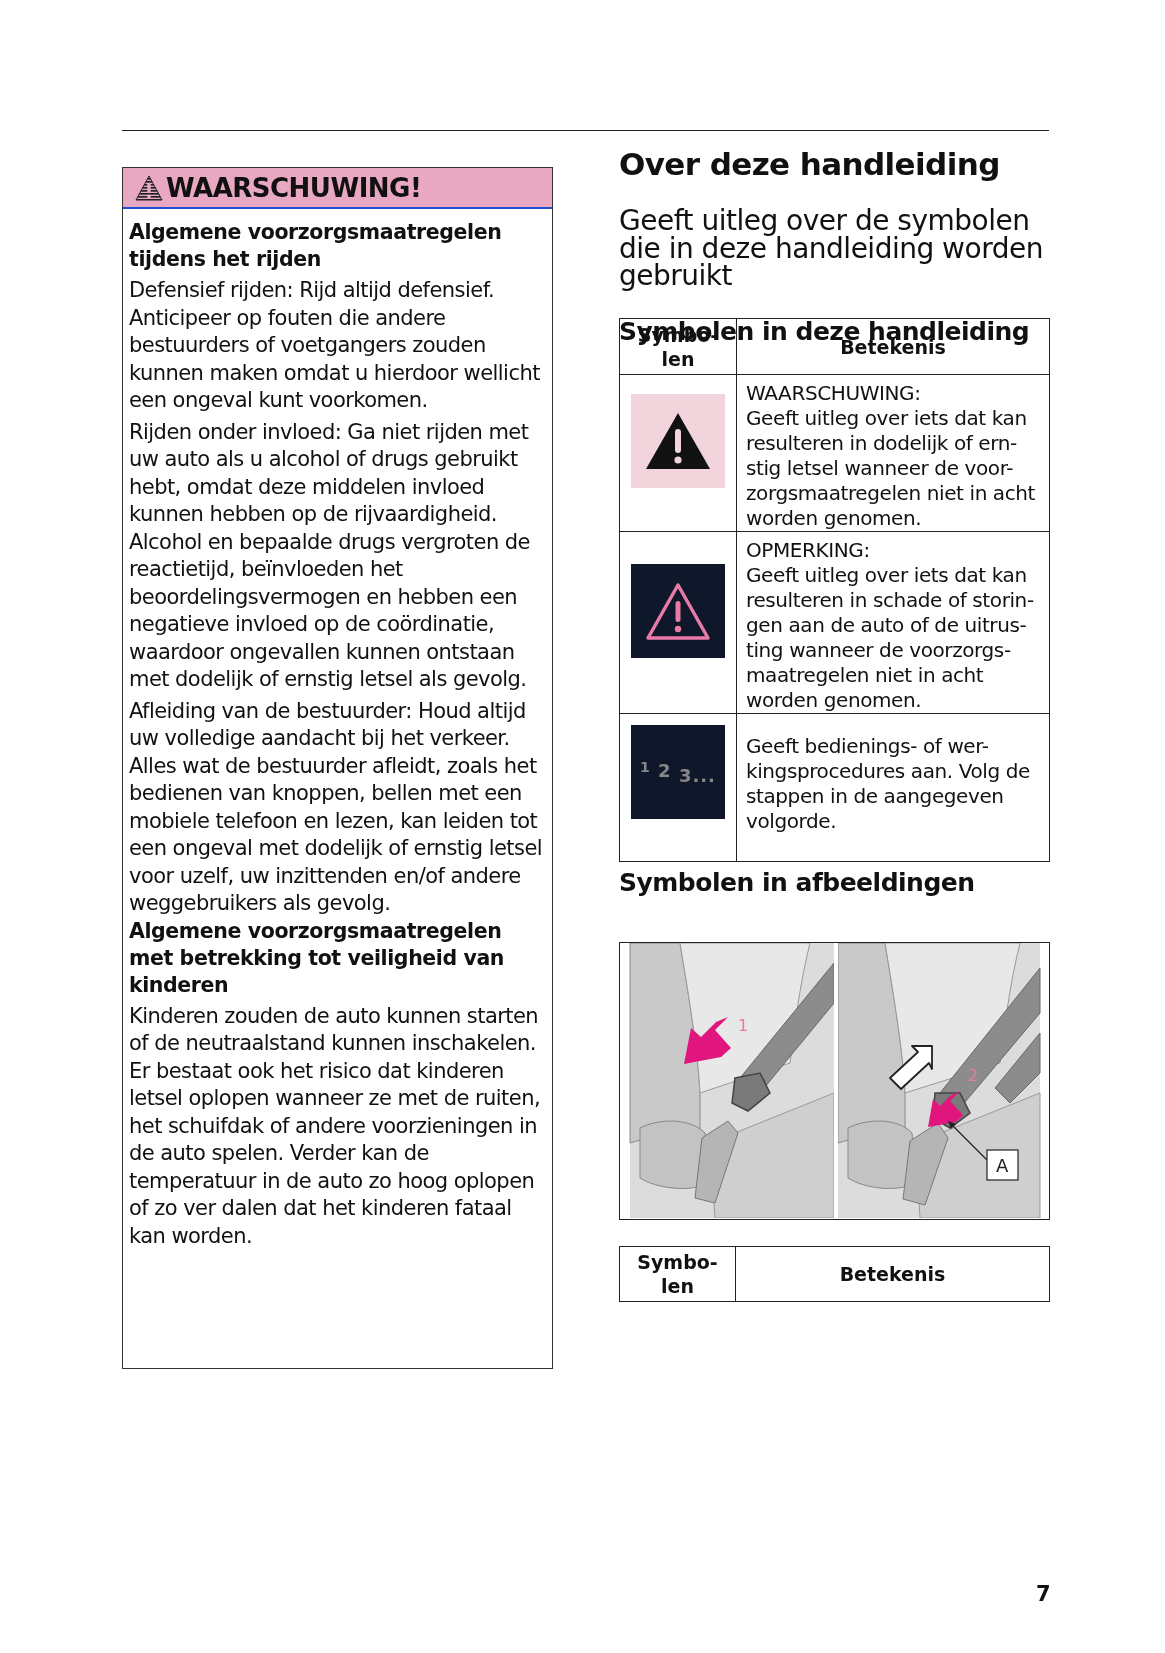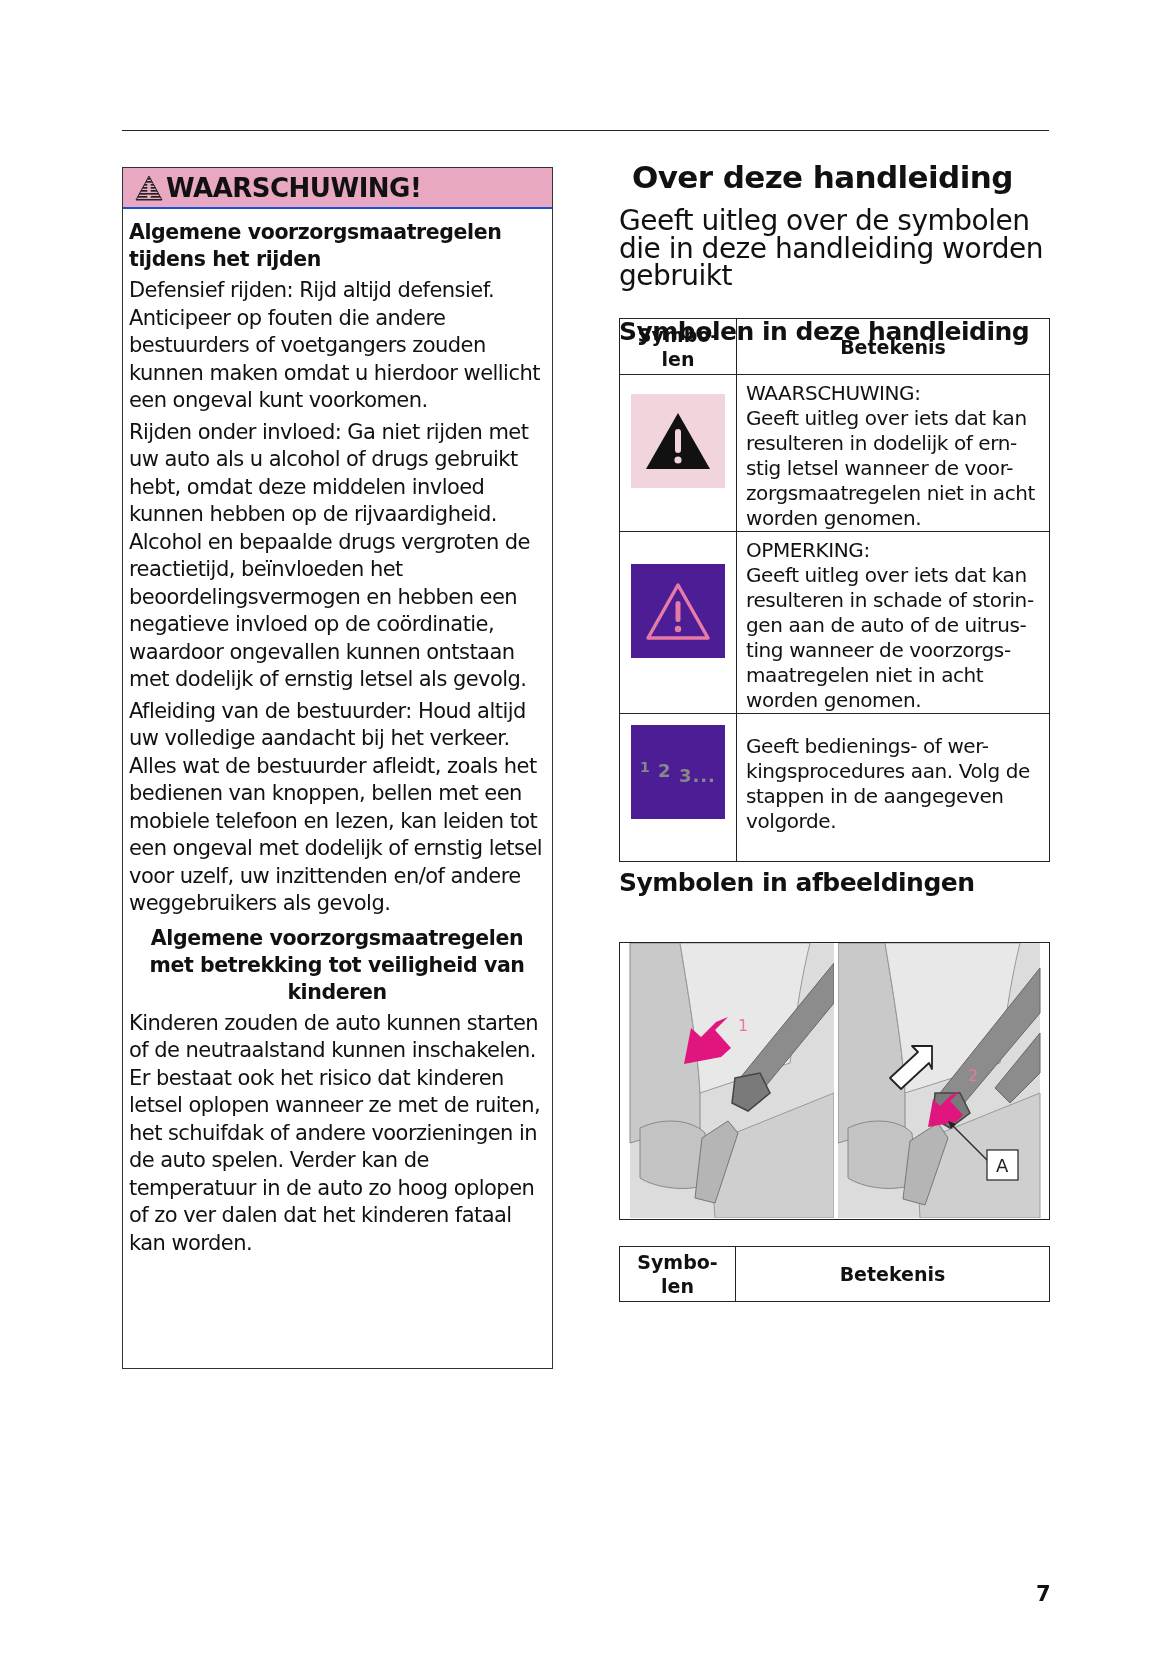--- a/index.html
+++ b/index.html
@@ -9,38 +9,38 @@
   .top-rule { left: 122px; top: 130px; width: 927px; height: 0; border-top: 1.5px solid #222; }
 
   
   .warn-box { left: 122px; top: 167px; width: 431px; height: 1202px; border: 1.5px solid #333; box-sizing: border-box; }
   .warn-header { height: 39px; background: #e8a8c1; border-bottom: 2px solid #1d4ed8; display: flex; align-items: center; padding-left: 12px; }
   .warn-header-icon { width: 28px; height: 26px; margin-right: 3px; }
   .warn-header-text { font-family: "DejaVu Sans", sans-serif; font-weight: bold; font-size: 26px; letter-spacing: -0.5px; color: #111; }
   .warn-body { padding: 10px 7px 0 6px; }
   .warn-body h3 { margin: 0; font-size: 20.5px; line-height: 27px; font-weight: bold; letter-spacing: -0.4px; }
   .warn-body p { margin: 4px 0 0 0; font-size: 21px; line-height: 27.5px; letter-spacing: -0.55px; }
-  .warn-body p + h3 { margin-top: 7px; text-align: center; }
+  .warn-body p + h3 { margin-top: 0; }
 
   
-  .page-title { left: 619px; top: 146px; font-size: 31px; font-weight: bold; letter-spacing: -0.6px; margin: 13px; }
+  .page-title { left: 619px; top: 146px; font-size: 31px; font-weight: bold; letter-spacing: -0.6px; margin: 0; }
   .intro { left: 619px; top: 207px; width: 430px; font-size: 28px; line-height: 27.5px; letter-spacing: -0.5px; margin: 0; }
   .sec-title { font-size: 25px; font-weight: bold; letter-spacing: -0.5px; margin: 0; }
   .sec1 { left: 619px; top: 277px; margin-top: 40px; }
   .sec2 { left: 619px; top: 868px; }
 
   table.sym { position: absolute; border-collapse: collapse; table-layout: fixed; }
   table.sym td, table.sym th { border: 1.5px solid #222; padding: 0; vertical-align: top; }
   table.sym th { font-size: 19px; font-weight: bold; text-align: center; vertical-align: middle; line-height: 24px; }
   table.sym td.desc { font-size: 20px; line-height: 25px; letter-spacing: -0.4px; padding: 6px 8px 0 9px; }
   .t1 { left: 619px; top: 318px; width: 431px; }
   .t2 { left: 619px; top: 1246px; width: 431px; }
   .symbox { width: 94px; height: 94px; margin: 19px auto 0 auto; display: flex; align-items: center; justify-content: center; }
   .symbox.pink { background: #f2d4dc; }
-  .symbox.grey { background: #4c1d95; }
+  .symbox.grey { background: #0f172a; }
   .steps-text { font-weight: bold; color: #888; font-size: 18px; letter-spacing: 1px; }
   .steps-text .s1 { font-size: 14px; vertical-align: 7px; }
   .steps-text .s2 { vertical-align: 2px; }
   .steps-text .s3 { vertical-align: -3px; }
 
   .figure { left: 619px; top: 942px; width: 431px; height: 278px; border: 1.5px solid #222; box-sizing: border-box; background: #fff; }
   .page-number { left: 1036px; top: 1582px; font-size: 21px; font-weight: bold; }
 </style>
 </head>
 <body>

